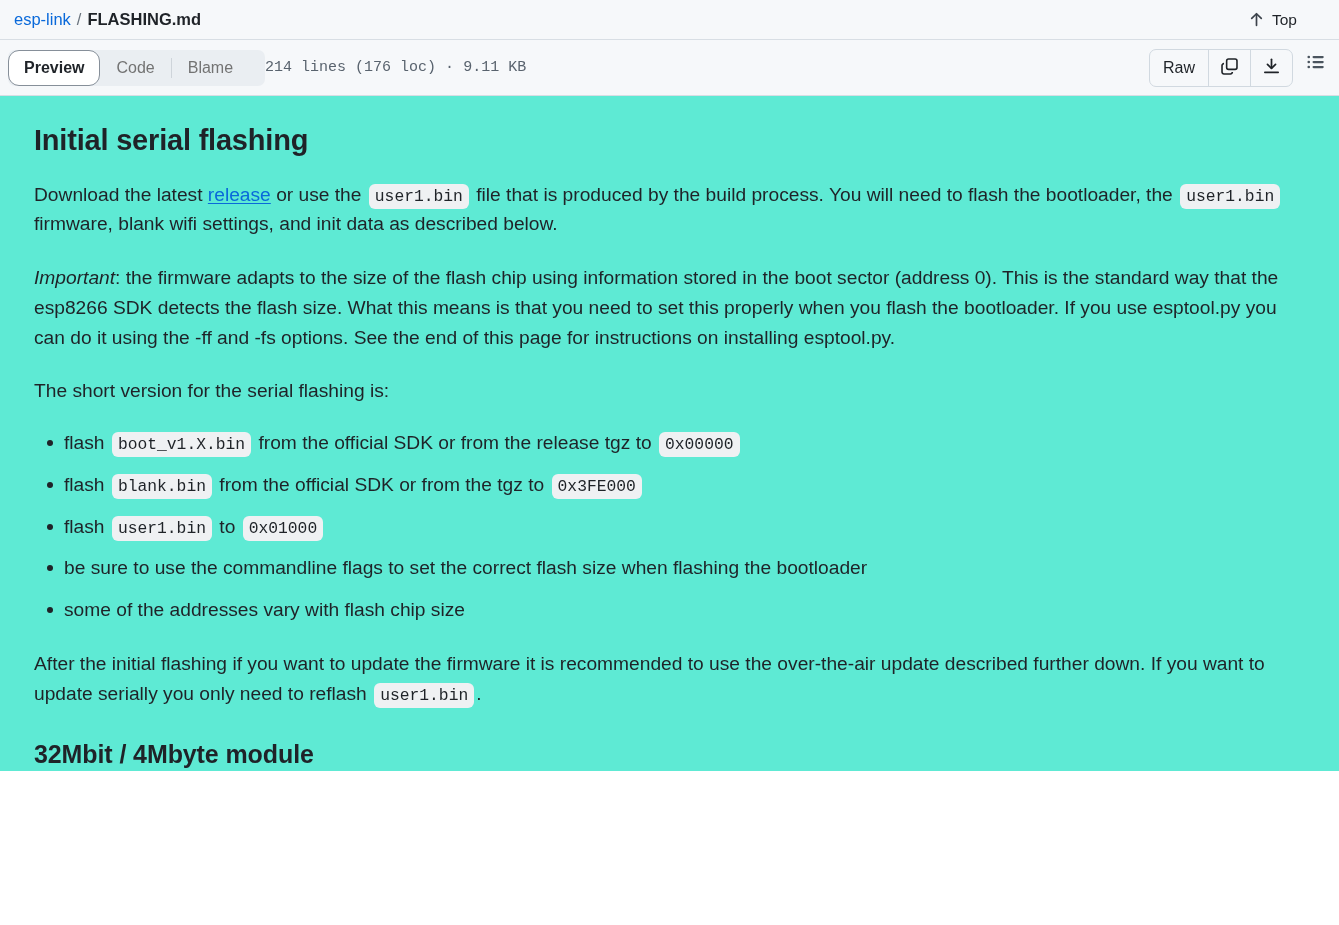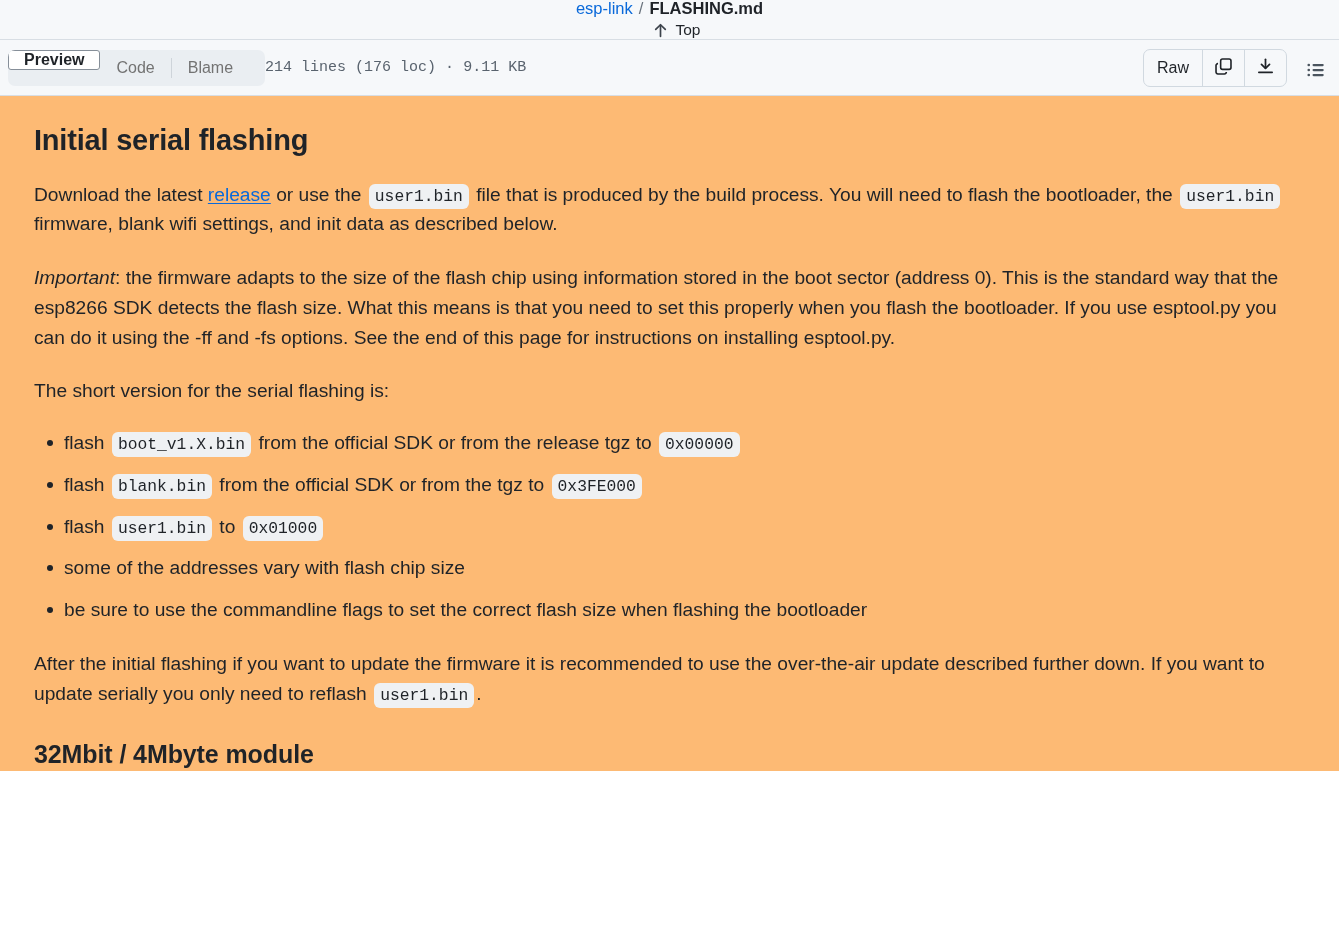--- a/index.html
+++ b/index.html
@@ -18,21 +18,20 @@
   
   .breadcrumb-bar {
     height: 40px;
     background: #f6f8fa;
     display: flex;
     align-items: center;
     justify-content: space-between;
     padding: 0 14px 0 14px;
     box-sizing: border-box;
     border-bottom: 1px solid #d8dee4;
-    flex-direction: column;
   }
   .breadcrumb {
     display: flex;
     align-items: baseline;
     font-size: 16.5px;
     line-height: 1;
     white-space: nowrap;
   }
   .breadcrumb .repo-link {
     color: #0969da;
@@ -48,25 +47,25 @@
     color: #1f2328;
     font-weight: 600;
   }
   .top-link {
     display: flex;
     align-items: center;
     gap: 7px;
     color: #1f2328;
     font-size: 15.5px;
     margin-right: -14px;
-    padding-right: 1px;
+    padding-right: 16px;
     white-space: nowrap;
     overflow: hidden;
     width: 75px;
-    justify-content: center;
+    justify-content: flex-start;
   }
   .top-link .arrow-up {
     flex: none;
     display: inline-block;
     width: 17px;
     height: 17px;
   }
   .top-link .top-label { color: #1f2328; }
 
   
@@ -106,23 +105,23 @@
     font-family: "Liberation Sans", sans-serif;
     cursor: pointer;
     position: relative;
     white-space: nowrap;
   }
   .seg-btn.active {
     background: #ffffff;
     color: #1f2328;
     font-weight: 600;
     border: 1px solid #868f99;
-    border-radius: 3px;
+    border-radius: 11px;
     margin: 0;
-    height: 20px;
+    height: 36px;
     box-sizing: border-box;
     padding: 0 15px;
   }
   .seg-divider {
     width: 1px;
     background: #ced4da;
     margin: 8px 0;
     flex: none;
   }
   .seg-tail {
@@ -130,22 +129,22 @@
   }
   .file-meta {
     font-family: "Liberation Mono", monospace;
     font-size: 15px;
     color: #59636e;
     white-space: nowrap;
   }
 
   .toolbar-right {
     display: flex;
-    align-items: flex-end;
-    gap: 14px;
+    align-items: flex-start;
+    gap: 8px;
   }
   .btn-group {
     display: flex;
     align-items: stretch;
     border: 1px solid #d1d9e0;
     border-radius: 7px;
     background: #f6f8fa;
     height: 36px;
     overflow: hidden;
   }
@@ -176,21 +175,21 @@
     background: transparent;
     border: none;
     cursor: pointer;
     margin-right: -2px;
   }
 
   
   .markdown-body {
     padding: 26px 34px 0 34px;
     box-sizing: border-box;
-    background: #fdba74;
+    background: #5eead4;
     font-size: 19.2px;
     line-height: 1.55;
     color: #1f2328;
     max-width: 1339px;
   }
   .markdown-body h1 {
     font-size: 29px;
     font-weight: 700;
     margin: 0 0 20px 0;
     line-height: 1.3;
@@ -317,21 +316,21 @@
   <p><span>Download the latest </span><a href="#">release</a><span> or use the </span><code>user1.bin</code><span> file that is produced by the build process. You will need to flash the bootloader, the </span><code>user1.bin</code><span> firmware, blank wifi settings, and init data as described below.</span></p>
 
   <p><em>Important</em><span>: the firmware adapts to the size of the flash chip using information stored in the boot sector (address 0). This is the standard way that the esp8266 SDK detects the flash size. What this means is that you need to set this properly when you flash the bootloader. If you use esptool.py you can do it using the -ff and -fs options. See the end of this page for instructions on installing esptool.py.</span></p>
 
   <p class="tight">The short version for the serial flashing is:</p>
 
   <ul class="md-list">
     <li><span>flash </span><code>boot_v1.X.bin</code><span> from the official SDK or from the release tgz to </span><code>0x00000</code></li>
     <li><span>flash </span><code>blank.bin</code><span> from the official SDK or from the tgz to </span><code>0x3FE000</code></li>
     <li><span>flash </span><code>user1.bin</code><span> to </span><code>0x01000</code></li>
+    <li><span>be sure to use the commandline flags to set the correct flash size when flashing the bootloader</span></li>
     <li><span>some of the addresses vary with flash chip size</span></li>
-    <li><span>be sure to use the commandline flags to set the correct flash size when flashing the bootloader</span></li>
   </ul>
 
   <p><span>After the initial flashing if you want to update the firmware it is recommended to use the over-the-air update described further down. If you want to update serially you only need to reflash </span><code>user1.bin</code><span>.</span></p>
 
   <h2>32Mbit / 4Mbyte module</h2>
 
 </article>
 
 </body></html>

